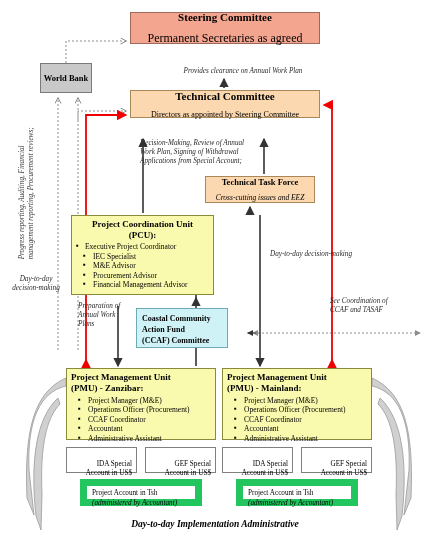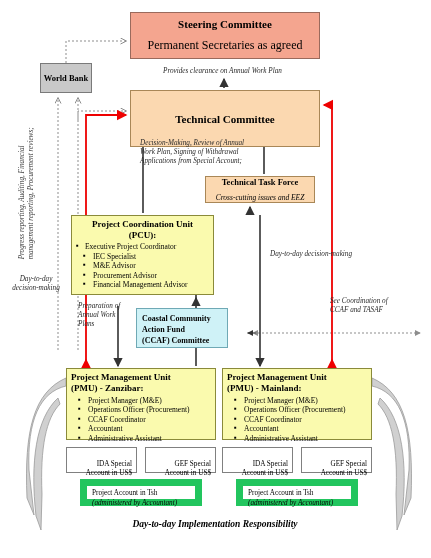--- a/index.html
+++ b/index.html
@@ -10,38 +10,38 @@
     position:relative;
   }
   #stage{position:absolute;left:0;top:0;width:431px;height:558px;}
   svg.wires{position:absolute;left:0;top:0;width:431px;height:558px;pointer-events:none;}
 
   .box{position:absolute;box-sizing:border-box;border:1px solid #808080;}
   .box .ttl{font-weight:bold;text-align:center;}
 
   
   #steering{
-    left:130px;top:12px;width:190px;height:47px;
+    left:130px;top:12px;width:190px;height:32px;
     background:#F4A58F;border:1px solid #9a6a5c;
     display:flex;flex-direction:column;justify-content:center;align-items:center;
   }
   #steering .ttl{font-size:11px;line-height:13px;}
   #steering .sub{font-size:12px;margin-top:7px;}
 
   
   #worldbank{
     left:40px;top:63px;width:52px;height:30px;
     background:#C9C9C9;border:1px solid #7a7a7a;
     display:flex;align-items:center;justify-content:center;
   }
   #worldbank .ttl{font-size:8.5px;}
 
   
   #techcom{
-    left:130px;top:90px;width:190px;height:57px;
+    left:130px;top:90px;width:190px;height:28px;
     background:#FBD8B0;border:1px solid #a98757;
     display:flex;flex-direction:column;justify-content:center;align-items:center;
   }
   #techcom .ttl{font-size:11px;}
   #techcom .sub{font-size:8px;margin-top:8px;}
 
   
   #ttf{
     left:205px;top:176px;width:110px;height:27px;
     background:#FBD8B0;border:1px solid #a98757;
@@ -99,21 +99,21 @@
     background:#ffffff;border:7px solid #22c55e;
     font-size:7.2px;line-height:9.5px;padding:3px 5px;
     top:479px;width:122px;height:27px;
   }
   #pacct-z{left:80px;}
   #pacct-m{left:236px;}
   .projacct .it{font-style:italic;}
 
   
   .note{position:absolute;font-style:italic;font-size:7.2px;line-height:9px;color:#2a2a2a;}
-  #note-clearance{left:163px;top:67px;width:160px;text-align:left;}
+  #note-clearance{left:163px;top:67px;width:160px;text-align:center;}
   #note-decision{left:140px;top:139px;width:110px;}
   #note-daytoday-left{left:6px;top:275px;width:60px;text-align:center;}
   #note-prep{left:78px;top:302px;width:55px;}
   #note-daytoday-right{left:270px;top:250px;width:110px;}
   #note-see{left:330px;top:297px;width:70px;}
 
   #vnote{
     position:absolute;left:-48px;top:175px;width:150px;
     transform:rotate(-90deg);
     font-style:italic;font-size:7.2px;line-height:9.3px;color:#3a3a3a;
@@ -201,20 +201,21 @@
     <div class="ttl">Steering Committee</div>
     <div class="sub">Permanent Secretaries as agreed</div>
   </div>
 
   <div class="box" id="worldbank">
     <div class="ttl">World Bank</div>
   </div>
 
   <div class="box" id="techcom">
     <div class="ttl">Technical Committee</div>
+    <div class="sub">Directors as appointed by Steering Committee</div>
   </div>
 
   <div class="box" id="ttf">
     <div class="ttl">Technical Task Force</div>
     <div class="sub">Cross-cutting issues and EEZ</div>
   </div>
 
   <div class="box" id="pcu">
     <div class="ttl">Project Coordination Unit</div>
     <div class="ttl">(PCU):</div>
@@ -273,15 +274,15 @@
 
   <div class="note" id="note-clearance">Provides clearance on Annual Work Plan</div>
   <div class="note" id="note-decision">Decision-Making, Review of Annual Work Plan, Signing of Withdrawal Applications from Special Account;</div>
   <div class="note" id="note-daytoday-left">Day-to-day decision-making</div>
   <div class="note" id="note-prep">Preparation of Annual Work Plans</div>
   <div class="note" id="note-daytoday-right">Day-to-day decision-making</div>
   <div class="note" id="note-see">See Coordination of CCAF and TASAF</div>
 
   <div id="vnote">Progress reporting, Auditing, Financial management reporting, Procurement reviews;</div>
 
-  <div id="caption">Day-to-day Implementation Responsibility</div>
+  <div id="caption">Day-to-day Implementation Administrative</div>
 
 </div>
 
 </body></html>

